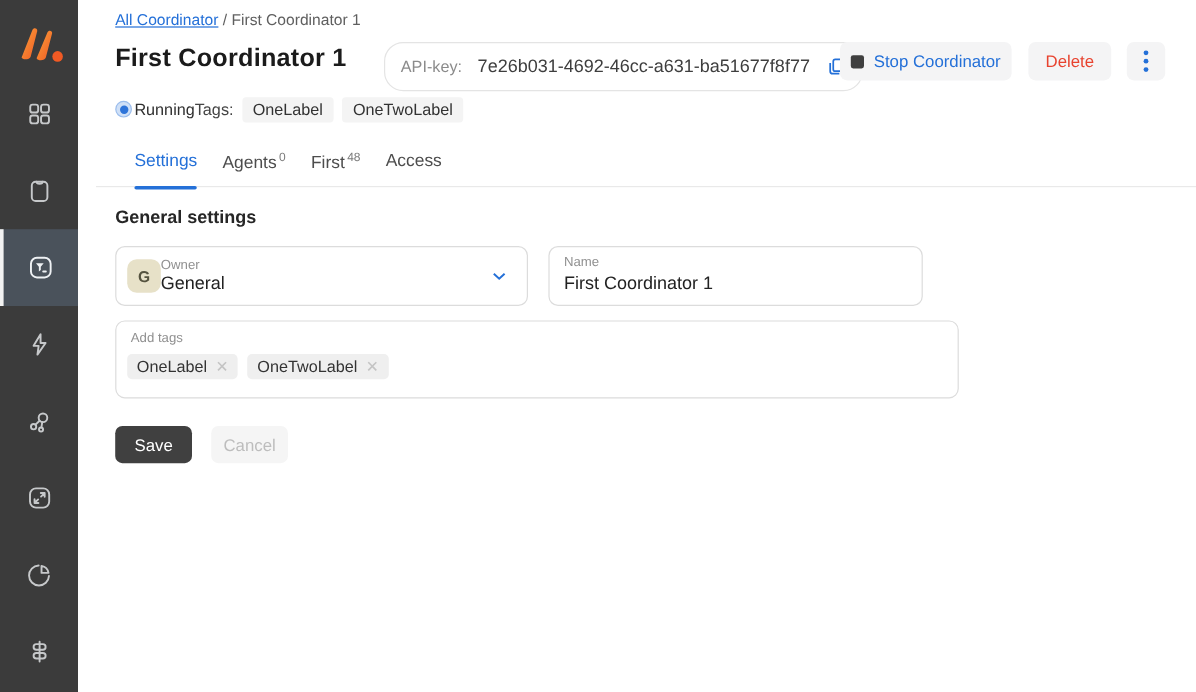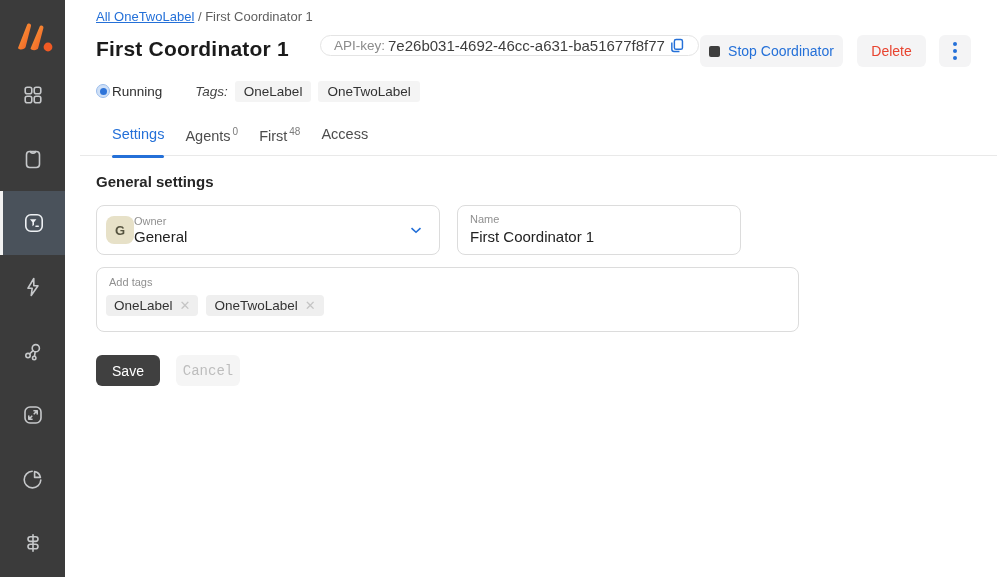--- a/index.html
+++ b/index.html
@@ -13,41 +13,41 @@
   .nav-item { width:65px; height:64px; display:flex; align-items:center; justify-content:center; cursor:pointer; }
   .nav-item svg { stroke:#c6c8ca; fill:none; stroke-width:1.6; stroke-linecap:round; stroke-linejoin:round; }
   .nav-item.active { background:#4a525b; border-left:3px solid #f2f2f2; }
   .nav-item.active svg { stroke:#eef1f4; }
 
   
   .breadcrumb { position:absolute; left:96px; top:9px; font-size:13px; color:#5f5f5f; }
   .breadcrumb a { color:#2470d8; text-decoration:underline; cursor:pointer; }
   .page-title { position:absolute; left:96px; top:37px; font-size:21px; font-weight:bold; color:#1b1b1b; letter-spacing:.2px; }
 
-  .api-pill { position:absolute; left:320px; top:35px; height:21px; border:1px solid #e4e4e4; border-radius:16px;
-              display:flex; align-items:center; gap:3px; padding:0 13px; background:#fff; }
+  .api-pill { position:absolute; left:320px; top:35px; height:41px; border:1px solid #e4e4e4; border-radius:16px;
+              display:flex; align-items:center; gap:13px; padding:0 13px; background:#fff; }
   .api-pill .k { font-size:13.5px; color:#8b8b8b; }
   .api-pill .v { font-size:15px; color:#3e3e3e; }
   .api-pill svg { stroke:#2470d8; fill:none; stroke-width:1.7; cursor:pointer; }
 
   .btn { position:absolute; top:35px; height:32px; border:none; border-radius:6px; background:#f4f4f5;
          font-family:"Liberation Sans", sans-serif; font-size:14px; cursor:pointer;
          display:flex; align-items:center; justify-content:center; gap:8px; }
   .btn-stop { left:700px; width:143px; color:#2470d8; }
   .stop-square { width:11px; height:11px; background:#3f3f3f; border-radius:2px; display:inline-block; }
   .btn-delete { left:857px; width:69px; color:#e8432f; }
   .btn-kebab { left:939px; width:32px; flex-direction:column; gap:3px; }
   .btn-kebab i { width:4px; height:4px; border-radius:50%; background:#2470d8; display:block; }
 
   .status-row { position:absolute; left:96px; top:79px; height:24px; display:flex; align-items:center; }
   .radio { width:14px; height:14px; border-radius:50%; background:#cfe0f7; border:1px solid #9bbdec;
            display:inline-flex; align-items:center; justify-content:center; }
   .radio i { width:7px; height:7px; border-radius:50%; background:#2e74d9; display:block; }
   .status-label { margin-left:2px; font-size:13.5px; color:#2f2f2f; }
-  .tags-label { margin-left:33px; font-size:13.5px; color:#444;font-style:italic; }
+  .tags-label { font-size:13.5px; color:#444; }
   .chip { margin-left:7px; background:#f4f4f4; border-radius:3px; padding:3px 9px; font-size:13.5px; color:#333; }
 
   
   .tabs { position:absolute; left:112px; top:126px; display:flex; gap:21px; z-index:2; }
   .tab { position:relative; font-size:14.5px; color:#4d4d4d; padding-bottom:14px; cursor:pointer; }
   .tab sup { font-size:10px; color:#7b7b7b; margin-left:2px; }
   .tab.active { color:#2470d8; }
   .tab.active::after { content:""; position:absolute; left:0; right:0; bottom:0; height:3px; background:#2470d8; border-radius:2px; }
   .tabs-divider { position:absolute; left:80px; top:155px; width:917px; height:1px; background:#e9e9e9; }
 
@@ -56,35 +56,35 @@
 
   .field-box { position:absolute; border:1px solid #dcdcdc; border-radius:8px; background:#fff; }
   .owner-box { left:96px; top:205px; width:344px; height:50px; display:flex; align-items:center; padding:0 14px 0 9px; cursor:pointer; }
   .avatar { width:28px; height:28px; border-radius:8px; background:#e7e1c8; color:#55533f;
             font-size:13px; font-weight:bold; display:flex; align-items:center; justify-content:center; }
   .owner-texts { flex:1; display:flex; flex-direction:column; }
   .mini-label { font-size:11px; color:#909090; line-height:13px; }
   .field-value { font-size:15px; color:#222; line-height:18px; }
   .owner-box svg { stroke:#2470d8; fill:none; stroke-width:2.2; }
 
-  .name-box { left:457px; top:205px; width:284px; height:50px; padding:7px 12px 0 12px; }
+  .name-box { left:457px; top:205px; width:312px; height:50px; padding:7px 12px 0 12px; }
   .name-box input { border:none; outline:none; width:100%; font-family:"Liberation Sans", sans-serif;
                     font-size:15px; color:#222; margin-top:2px; background:transparent; }
 
   .tags-box { left:96px; top:267px; width:703px; height:65px; padding:8px 12px 0 9px; }
   .tags-box .mini-label { margin-left:3px; }
   .chip-row { display:flex; margin-top:6px; gap:8px; }
   .tag-chip { background:#efefef; border-radius:4px; padding:3px 8px; font-size:13.5px; color:#333;
               display:flex; align-items:center; gap:7px; }
   .tag-chip .x { color:#c4c4c4; font-size:13px; cursor:pointer; }
 
   .btn-save { position:absolute; left:96px; top:355px; width:64px; height:31px; background:#404040; color:#fff;
               border:none; border-radius:6px; font-size:14px; font-family:"Liberation Sans", sans-serif; cursor:pointer; }
   .btn-cancel { position:absolute; left:176px; top:355px; width:64px; height:31px; background:#f5f5f5; color:#bdbdbd;
-                border:none; border-radius:6px; font-size:14px; font-family:Liberation Mono, monospace; cursor:pointer; }
+                border:none; border-radius:6px; font-size:14px; font-family:Liberation Sans, sans-serif; cursor:pointer; }
 </style>
 </head>
 <body>
 
 <div id="app">
 
   <div class="sidebar">
     <svg class="logo" viewBox="0 0 38 36">
       <defs>
         <linearGradient id="lg" x1="0" y1="0" x2="1" y2="1">
@@ -150,21 +150,21 @@
         <svg width="24" height="24" viewBox="0 0 24 24">
           <path d="M12 3.8 V20.2"></path>
           <rect x="7" y="5.8" width="10" height="4.6" rx="2.3"></rect>
           <rect x="7" y="13.2" width="10" height="4.6" rx="2.3"></rect>
         </svg>
       </div>
     </div>
   </div>
 
   <div class="breadcrumb">
-    <a>All OneTwoLabel</a>
+    <a>All Coordinator</a>
     <span> <span>/</span> </span>
     <span>First Coordinator 1</span>
   </div>
 
   <div class="page-title">First Coordinator 1</div>
 
   <div class="api-pill">
     <span class="k">API-key:</span>
     <span class="v">7e26b031-4692-46cc-a631-ba51677f8f77</span>
     <svg width="17" height="17" viewBox="0 0 20 20">

